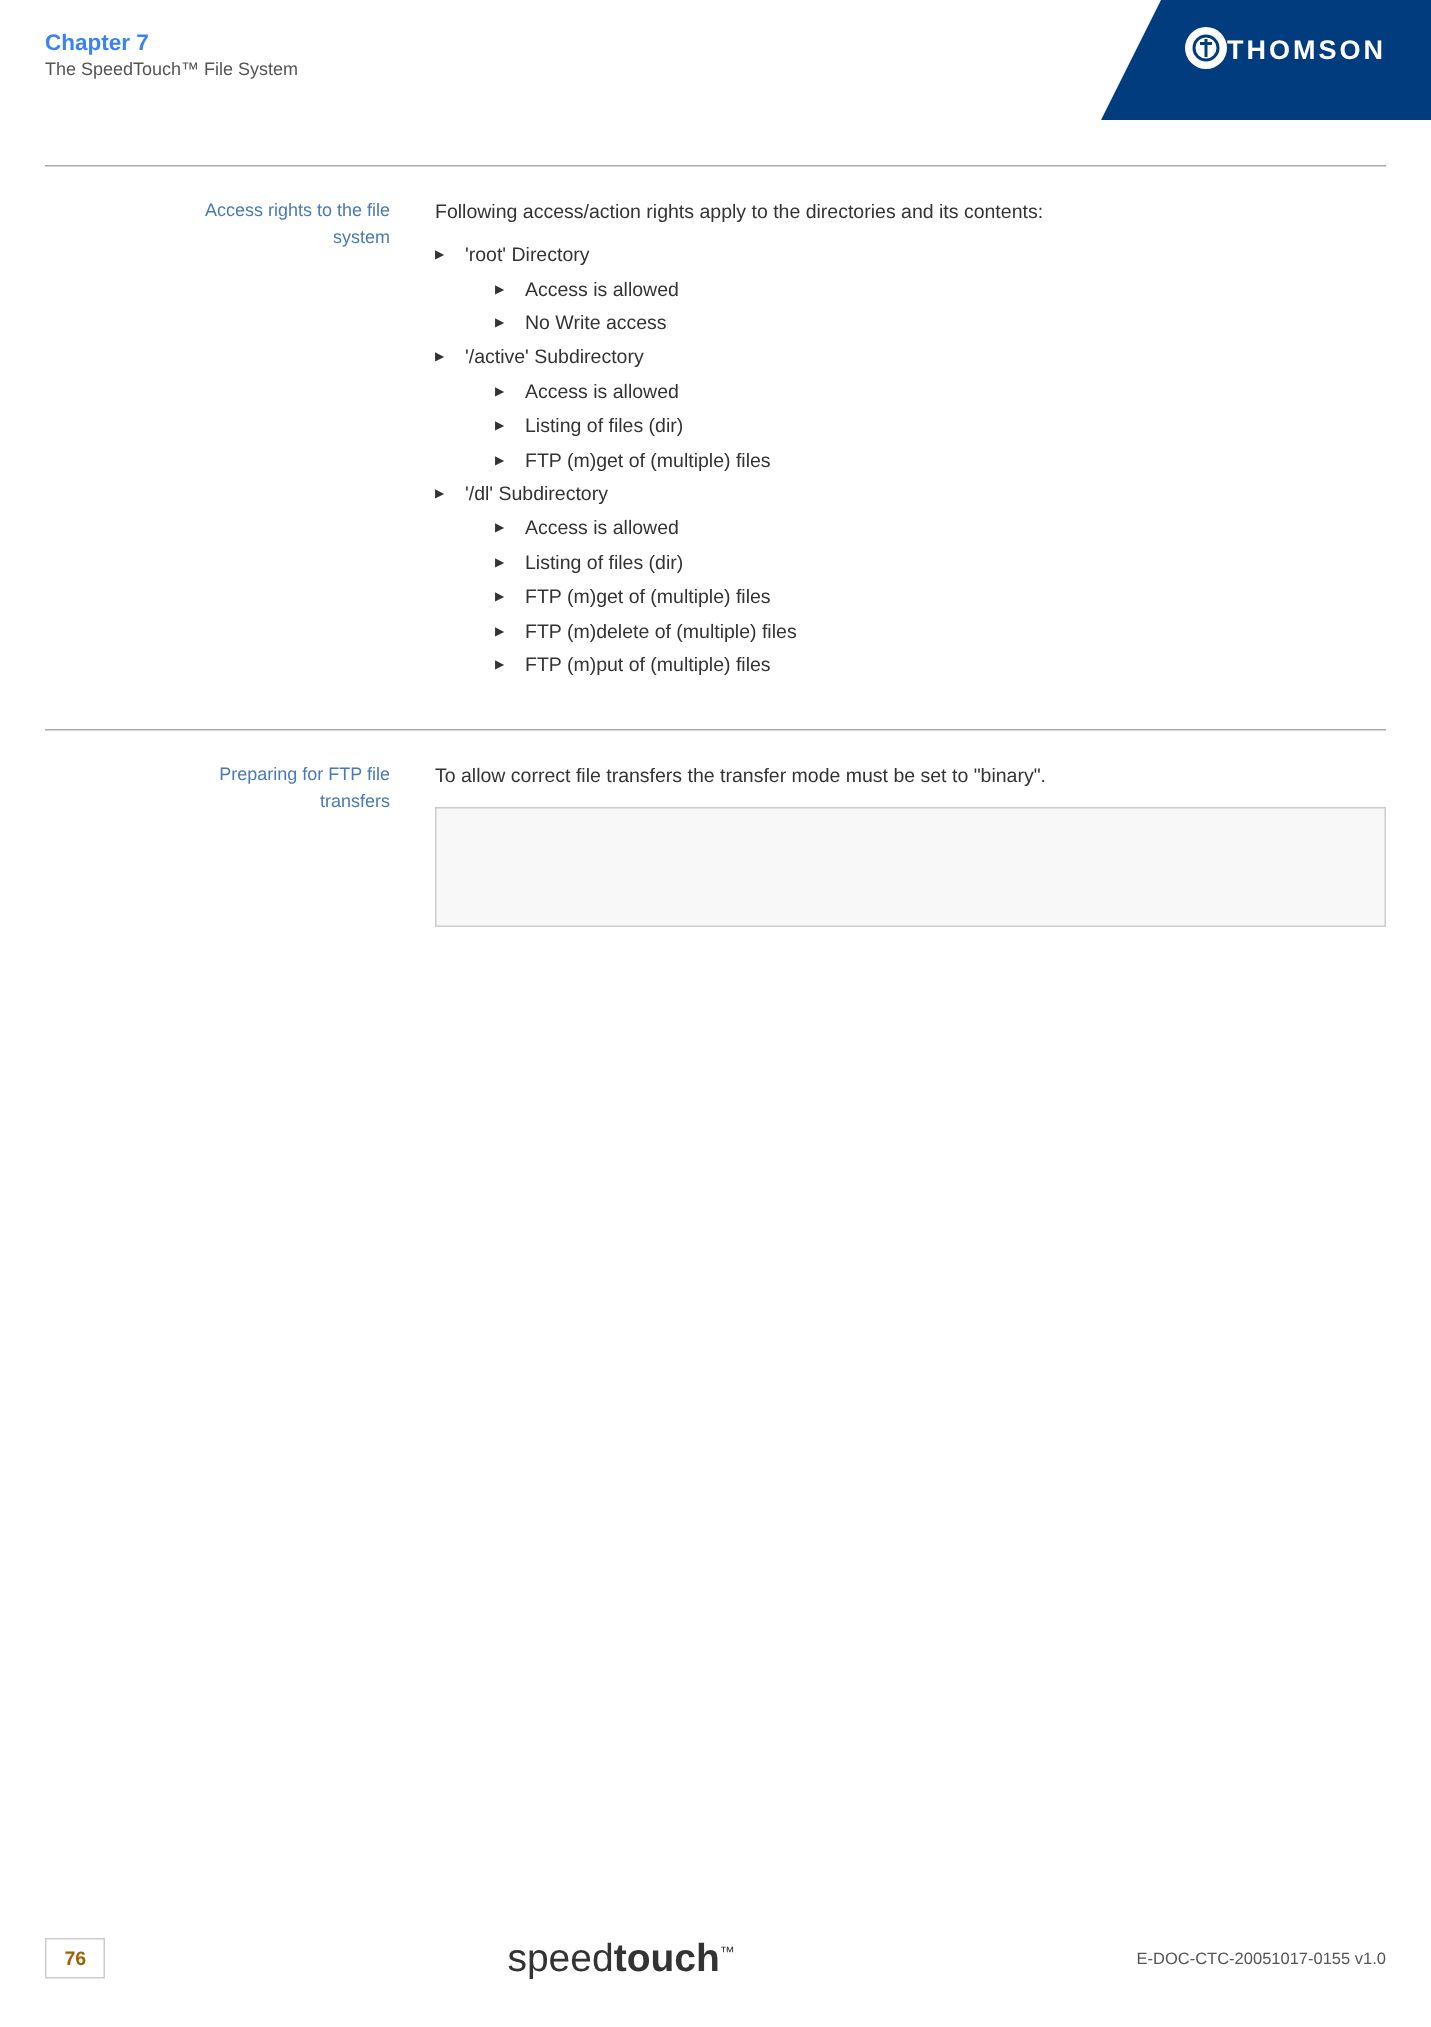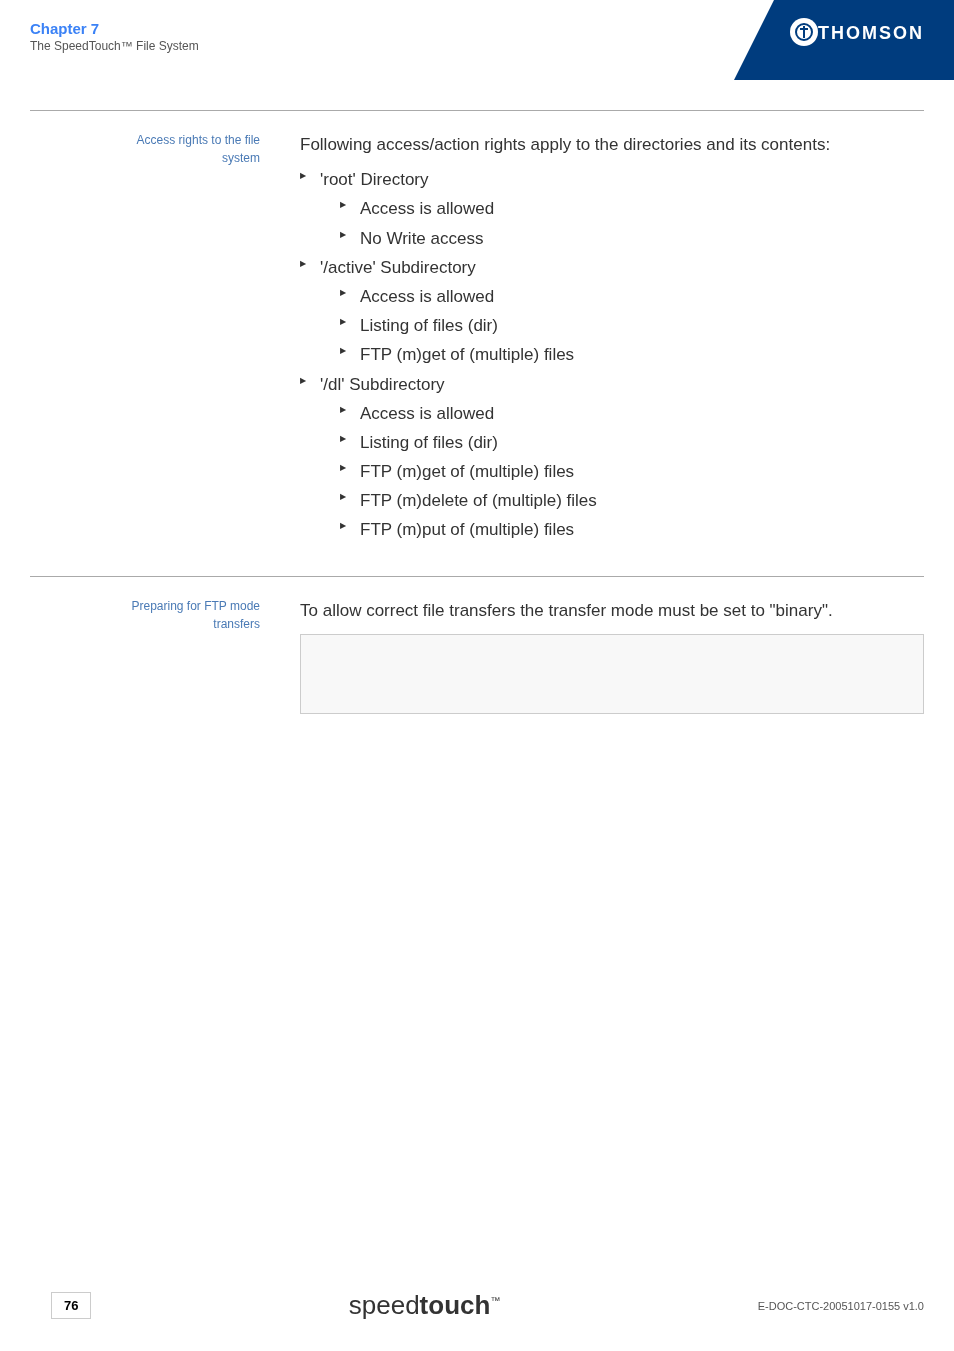--- a/index.html
+++ b/index.html
@@ -101,24 +101,23 @@
       min-width: 260px;
       text-align: right;
       padding-right: 30px;
       color: #4a7ab5;
       font-size: 12px;
       line-height: 1.5;
     }
 
     .section-content {
       flex: 1;
-      font-size: 17px;
+      font-size: 13px;
       color: #333333;
       line-height: 1.6;
-      margin-left: 10px;
     }
 
     .section-intro {
       margin-bottom: 8px;
       color: #333333;
     }
 
     
     .bullet-list {
       list-style: none;
@@ -186,22 +185,21 @@
       align-items: center;
       justify-content: space-between;
       padding: 0 30px;
     }
 
     .page-number-box {
       border: 1px solid #cccccc;
       padding: 5px 12px;
       font-size: 13px;
       font-weight: bold;
-      color: #000000;
-      margin-left: 21px;
+      color: #a16207;
     }
 
     .speedtouch-logo {
       text-align: center;
       flex: 1;
     }
 
     .speedtouch-logo span {
       font-size: 26px;
       color: #333333;
@@ -287,21 +285,21 @@
               <li><span>FTP (m)delete of (multiple) files</span></li>
               <li><span>FTP (m)put of (multiple) files</span></li>
             </ul>
           </li>
         </ul>
       </div>
     </div>
 
     <div class="section-row">
       <div class="section-label">
-        <span>Preparing for FTP mode</span><br>
+        <span>Preparing for FTP file</span><br>
         <span>transfers</span>
       </div>
       <div class="section-content">
         <div class="ftp-text">To allow correct file transfers the transfer mode must be set to "binary".</div>
         <div class="code-box"></div>
       </div>
     </div>
 
   </div>
 

